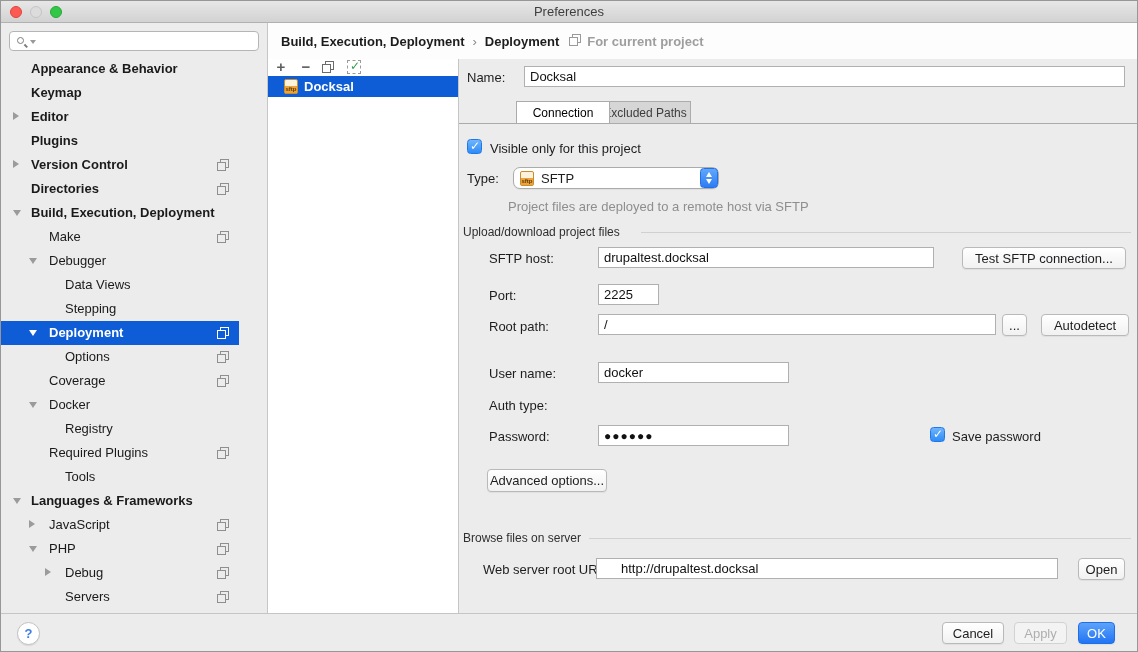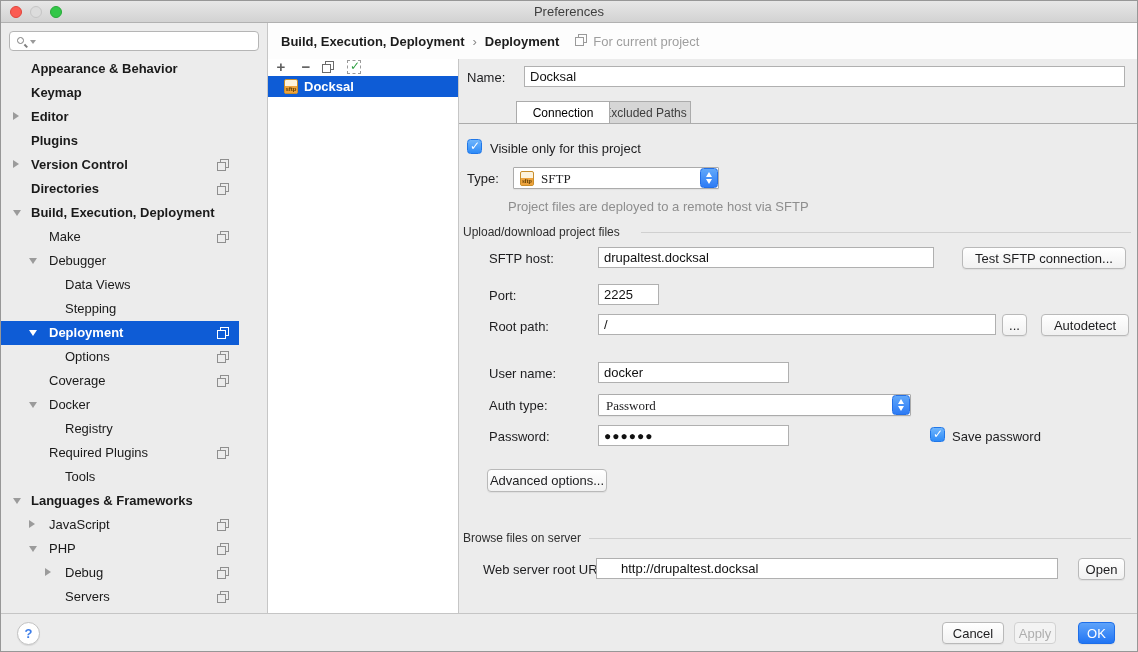--- a/index.html
+++ b/index.html
@@ -47,21 +47,21 @@
   .pp::after  { content:""; position:absolute; left:0; bottom:0; width:7px; height:7px;
     border:1px solid currentColor; background:var(--pp-bg,#ececec); }
   .trow .pp { position:absolute; right:10px; top:6px; }
   .trow.selected .pp { color:#fff; --pp-bg:#0e5cd6; }
 
   
   .hdr { position:absolute; left:267px; top:22px; width:871px; height:36px; background:#fdfdfd;
     display:flex; align-items:center; }
   .crumb { font-weight:bold; font-size:13px; color:#1c1c1c; }
   .crumb-sep { color:#8a8a8a; margin:0 8px; font-size:13px; }
-  .scope { display:flex; align-items:flex-start; margin-left:16px; color:#9a9a9a; }
+  .scope { display:flex; align-items:flex-start; margin-left:10px; color:#9a9a9a;font-weight:bold; }
   .scope .pp { --pp-bg:#fdfdfd; color:#9a9a9a; margin-right:6px; }
   .scope-label { font-size:13px; color:#9e9e9e; }
 
   
   .mid { position:absolute; left:267px; top:58px; width:191px; height:554px;
     background:#fff; border-right:1px solid #c6c6c6; }
   .mtool { position:absolute; left:0; top:0; width:100%; height:17px; }
   .ticon { position:absolute; top:0; width:16px; height:16px; text-align:center; line-height:15px;
     color:#5f5f5f; font-size:15px; font-weight:bold; cursor:default; }
   .ticon.plus  { left:5px; }
@@ -89,21 +89,21 @@
   .flabel { position:absolute; font-size:13px; color:#1d1d1f; white-space:nowrap; }
   .field { position:absolute; border:1px solid #b0b0b0; background:#fff; font-family:inherit;
     font-size:13px; color:#111; padding:0 5px; height:21px; outline:none; }
   .btn { position:absolute; height:22px; background:linear-gradient(#ffffff,#f1f1f1);
     border:1px solid #b9b9b9; border-radius:4px; font-family:inherit; font-size:13px; color:#1d1d1f;
     text-align:center; cursor:default; box-shadow:0 1px 1px rgba(0,0,0,.06); }
   .btn.primary { background:linear-gradient(#5ea3fa,#2175f4); border-color:#1e6ee8; color:#fff; }
   .btn.disabled { background:#f3f3f3; border-color:#d2d2d2; color:#aeaeae; box-shadow:none; }
 
   .combo { position:absolute; height:22px; background:#fff; border:1px solid #ababab;
-    border-radius:1px; box-shadow:0 1px 1px rgba(0,0,0,.05);font-family:Liberation Serif, serif; }
+    border-radius:7px; box-shadow:0 1px 1px rgba(0,0,0,.05); }
   .combo .ctext { position:absolute; left:7px; top:0; line-height:21px; font-size:13px; }
   .combo .sftp { position:absolute; left:6px; top:3px; }
   .combo.with-icon .ctext { left:27px; }
   .stepper { position:absolute; right:0px; top:0px; width:18px; height:20px;
     background:linear-gradient(#61a8fa,#2d7bf5); border-radius:3.5px; border:1px solid #2470e6; }
   .stepper::before { content:""; position:absolute; left:5px; top:3px; width:0; height:0;
     border-left:3.5px solid transparent; border-right:3.5px solid transparent; border-bottom:5px solid #fff; }
   .stepper::after { content:""; position:absolute; left:5px; bottom:3px; width:0; height:0;
     border-left:3.5px solid transparent; border-right:3.5px solid transparent; border-top:5px solid #fff; }
 
@@ -296,40 +296,36 @@
 
     <span class="flabel" style="left:30px; top:260px;">Root path:</span>
     <input class="field" style="left: 139px; top: 255px; width: 398px;" value="/">
     <button class="btn" style="left:543px; top:255px; width:25px;">...</button>
     <button class="btn" style="left:582px; top:255px; width:88px;">Autodetect</button>
 
     <span class="flabel" style="left:30px; top:307px;">User name:</span>
     <input class="field" style="left: 139px; top: 303px; width: 191px;" value="docker">
 
     <span class="flabel" style="left:30px; top:339px;">Auth type:</span>
-    <div class="combo" style="left:139px; top:335px; width:313px;">
-      <span class="ctext">Password</span>
-      <span class="stepper"></span>
-    </div>
 
     <span class="flabel" style="left:30px; top:370px;">Password:</span>
     <input class="field dots" style="left: 139px; top: 366px; width: 191px;" value="●●●●●●">
     <span class="cb" style="left:471px; top:368px;"></span>
     <span class="flabel" style="left:493px; top:370px;">Save password</span>
 
     <button class="btn" style="left:28px; top:410px; width:120px; height:23px;">Advanced options...</button>
 
     <span class="grp" style="left:4px; top:472px;">Browse files on server</span>
     <span class="grp-line" style="left:130px; top:479px; width:542px;"></span>
 
     <span class="flabel" style="left:24px; top:503px;">Web server root URL:</span>
     <input class="field" style="left: 137px; top: 499px; width: 462px; padding-left: 24px;" value="http://drupaltest.docksal">
     <button class="btn" style="left:619px; top:499px; width:47px;">Open</button>
   </div>
 
   <div class="footer">
     <span class="help">?</span>
     <button class="btn" style="left:941px; top:8px; width:62px;">Cancel</button>
-    <button class="btn disabled" style="left:1013px; top:8px; width:42px;">Apply</button>
+    <button class="btn disabled" style="left:1013px; top:8px; width:53px;">Apply</button>
     <button class="btn primary" style="left:1077px; top:8px; width:37px;">OK</button>
   </div>
 
 </div>
 
 </body></html>

